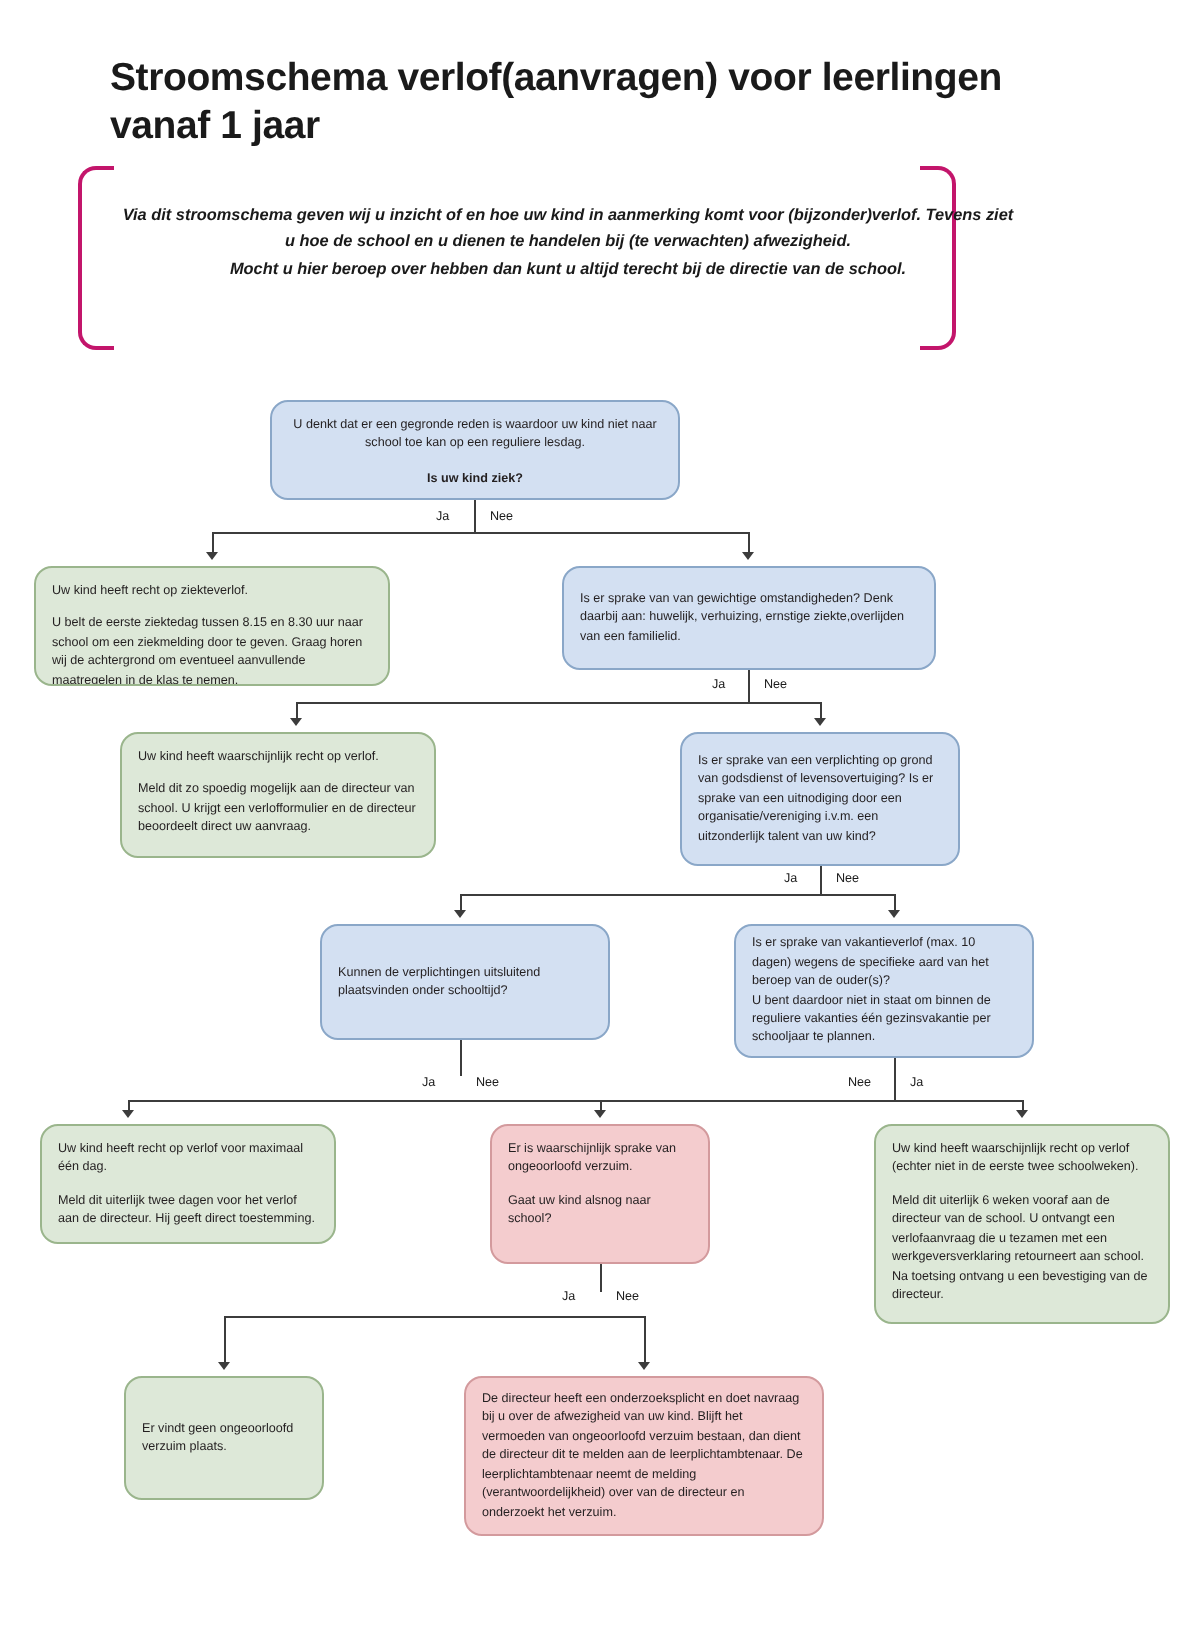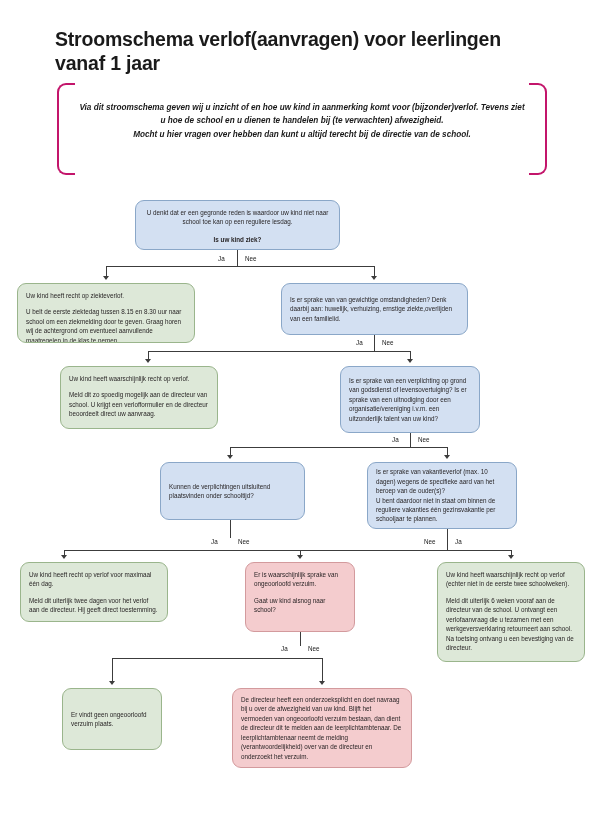--- a/index.html
+++ b/index.html
@@ -24,23 +24,23 @@
     width: 500px;
     font-size: 19.5px;
     font-weight: bold;
     line-height: 1.22;
     letter-spacing: -0.2px;
     color: #1a1a1a;
   }
 
   #intro-block {
     position: absolute;
-    left: 57px;
+    left: 39px;
     top: 83px;
-    width: 490px;
+    width: 439px;
     height: 88px;
   }
   .bracket {
     position: absolute;
     top: 0;
     width: 16px;
     height: 88px;
     border-top: 2.5px solid #c3156b;
     border-bottom: 2.5px solid #c3156b;
   }
@@ -129,21 +129,21 @@
 </head>
 <body>
 
 <div id="page-title">Stroomschema verlof(aanvragen) voor leerlingen vanaf 1 jaar</div>
 
 <div id="intro-block">
   <span class="bracket left"></span>
   <span class="bracket right"></span>
   <div id="intro-text">
     <span>Via dit stroomschema geven wij u inzicht of en hoe uw kind in aanmerking komt voor (bijzonder)verlof. Tevens ziet u hoe de school en u dienen te handelen bij (te verwachten) afwezigheid.</span><br>
-    <span>Mocht u hier vragen over hebben dan kunt u altijd terecht bij de directie van de school.</span>
+    <span>Mocht u hier beroep over hebben dan kunt u altijd terecht bij de directie van de school.</span>
   </div>
 </div>
 
 <div class="node blue" style="left:135px; top:200px; width:205px; height:50px;">
   <p style="text-align:center;">U denkt dat er een gegronde reden is waardoor uw kind niet naar school toe kan op een reguliere lesdag.</p>
   <p class="q">Is uw kind ziek?</p>
 </div>
 
 <div class="node green" style="left:17px; top:283px; width:178px; height:60px;">
   <p>Uw kind heeft recht op ziekteverlof.</p>

